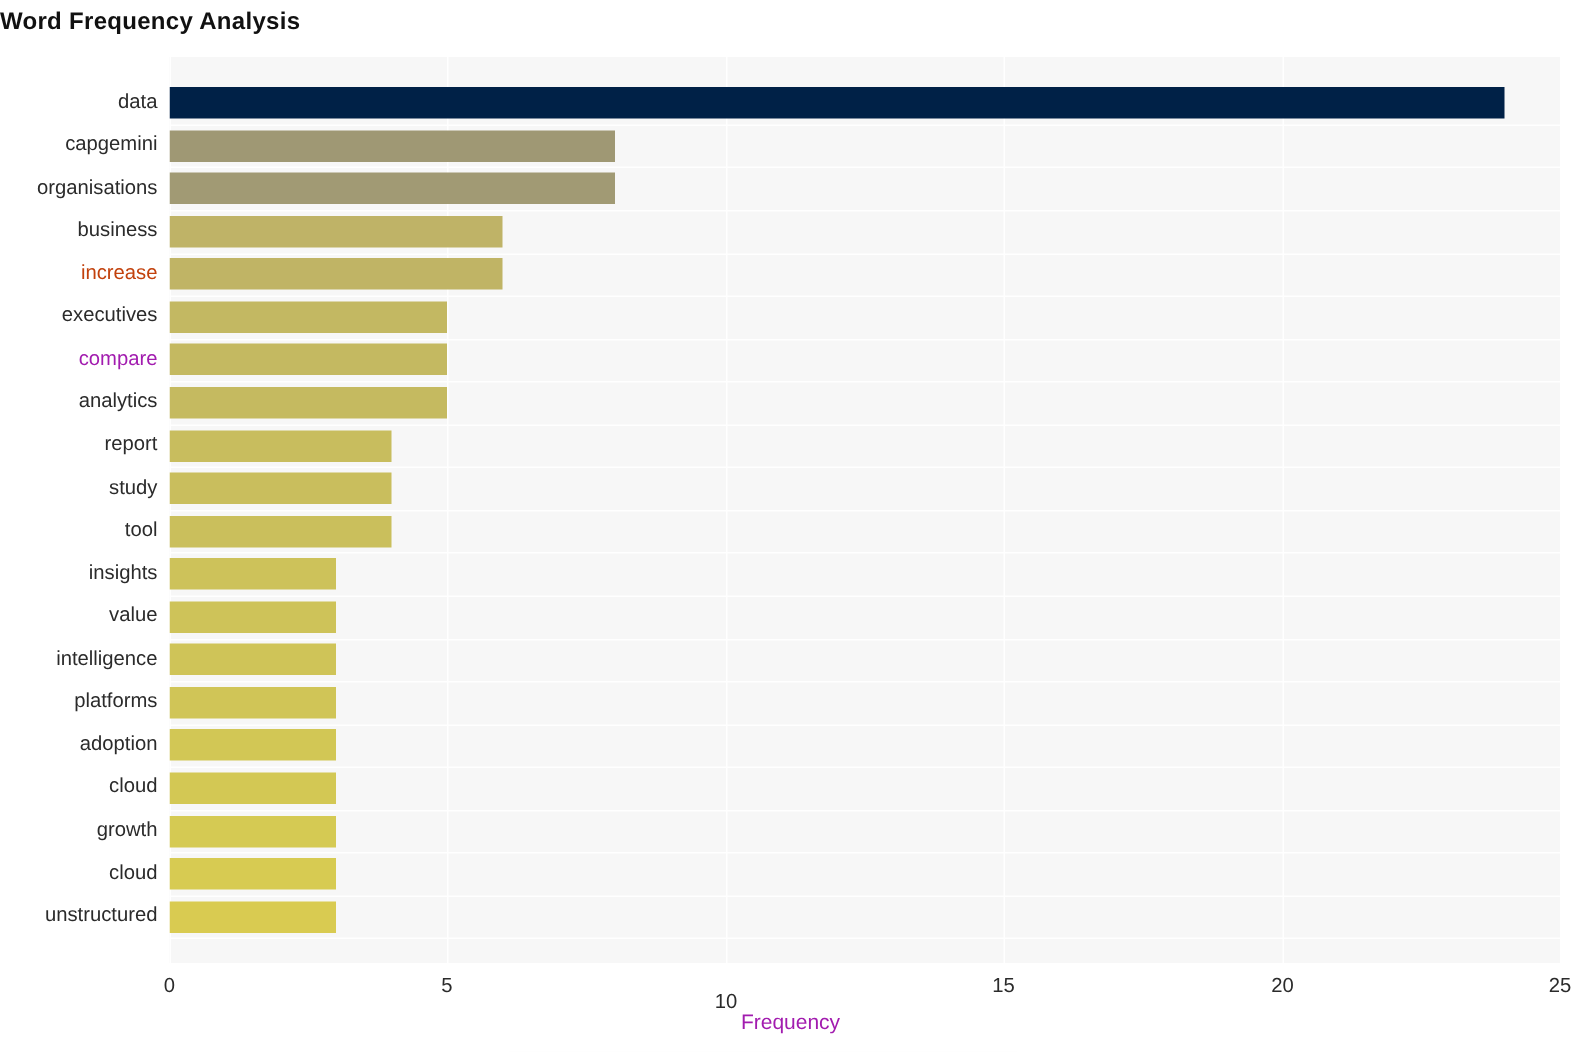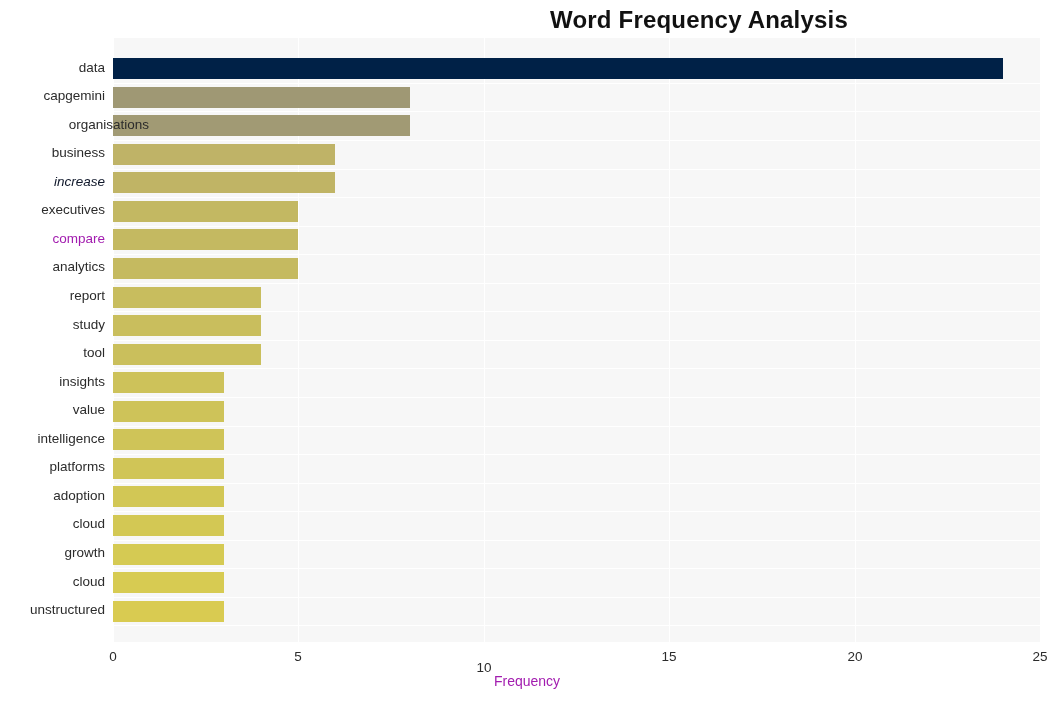--- a/index.html
+++ b/index.html
@@ -19,22 +19,22 @@
     left: 0; top: 0;
     width: 1054px;
     height: 701px;
     background: #ffffff;
   }
   #chart-title {
     position: absolute;
     left: 0;
     top: 6px;
     width: 848px;
-    text-align: right;
-    font-size: 24px;
+    text-align: left;
+    font-size: 16px;
     font-weight: bold;
     color: #111111;
     letter-spacing: 0.2px;
   }
   #plot-area {
     position: absolute;
     left: 113px;
     top: 38px;
     width: 927px;
     height: 604px;
@@ -163,23 +163,23 @@
         <div class="bar" title="cloud: 3" style="top: 477px; width: 111px; background: rgb(211, 200, 84);"></div>
         <div class="bar" title="growth: 3" style="top: 506px; width: 111px; background: rgb(213, 202, 83);"></div>
         <div class="bar" title="time: 3" style="top: 534px; width: 111px; background: rgb(215, 203, 82);"></div>
         <div class="bar" title="unstructured: 3" style="top: 563px; width: 111px; background: rgb(217, 203, 81);"></div>
       </div>
   </div>
 
   <div id="ylabels">
       <div class="ytick-label" style="top: 22px; color: rgb(43, 43, 43);">data</div>
       <div class="ytick-label" style="top: 50px; color: rgb(43, 43, 43);">capgemini</div>
-      <div class="ytick-label" style="top: 79px; color: rgb(43, 43, 43); padding-left: 44px;">organisations</div>
+      <div class="ytick-label" style="top: 79px; color: rgb(43, 43, 43);">organisations</div>
       <div class="ytick-label" style="top: 107px; color: rgb(43, 43, 43);">business</div>
-      <div class="ytick-label" style="top: 136px; color: #0f172a; font-style: italic;">increase</div>
+      <div class="ytick-label" style="top: 136px; color: #c2410c;">increase</div>
       <div class="ytick-label" style="top: 164px; color: rgb(43, 43, 43);">executives</div>
       <div class="ytick-label" style="top: 193px; color: #a21caf;">compare</div>
       <div class="ytick-label" style="top: 221px; color: rgb(43, 43, 43);">analytics</div>
       <div class="ytick-label" style="top: 250px; color: rgb(43, 43, 43);">report</div>
       <div class="ytick-label" style="top: 279px; color: rgb(43, 43, 43);">study</div>
       <div class="ytick-label" style="top: 307px; color: rgb(43, 43, 43);">tool</div>
       <div class="ytick-label" style="top: 336px; color: rgb(43, 43, 43);">insights</div>
       <div class="ytick-label" style="top: 364px; color: rgb(43, 43, 43); text-align: right;">value</div>
       <div class="ytick-label" style="top: 393px; color: rgb(43, 43, 43);">intelligence</div>
       <div class="ytick-label" style="top: 421px; color: rgb(43, 43, 43);">platforms</div>

